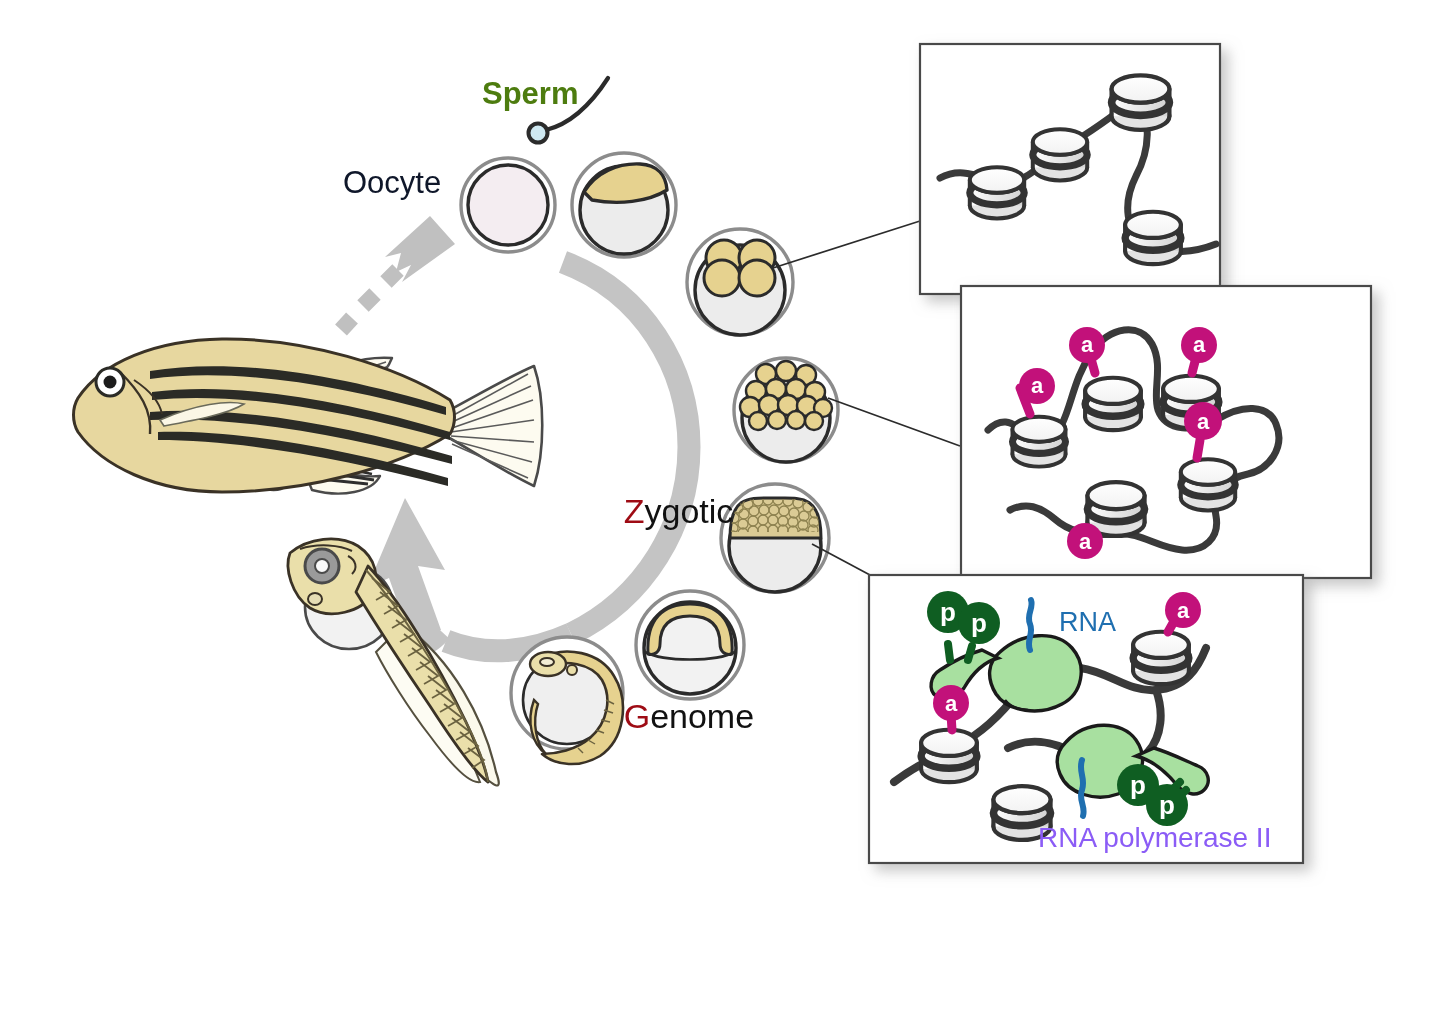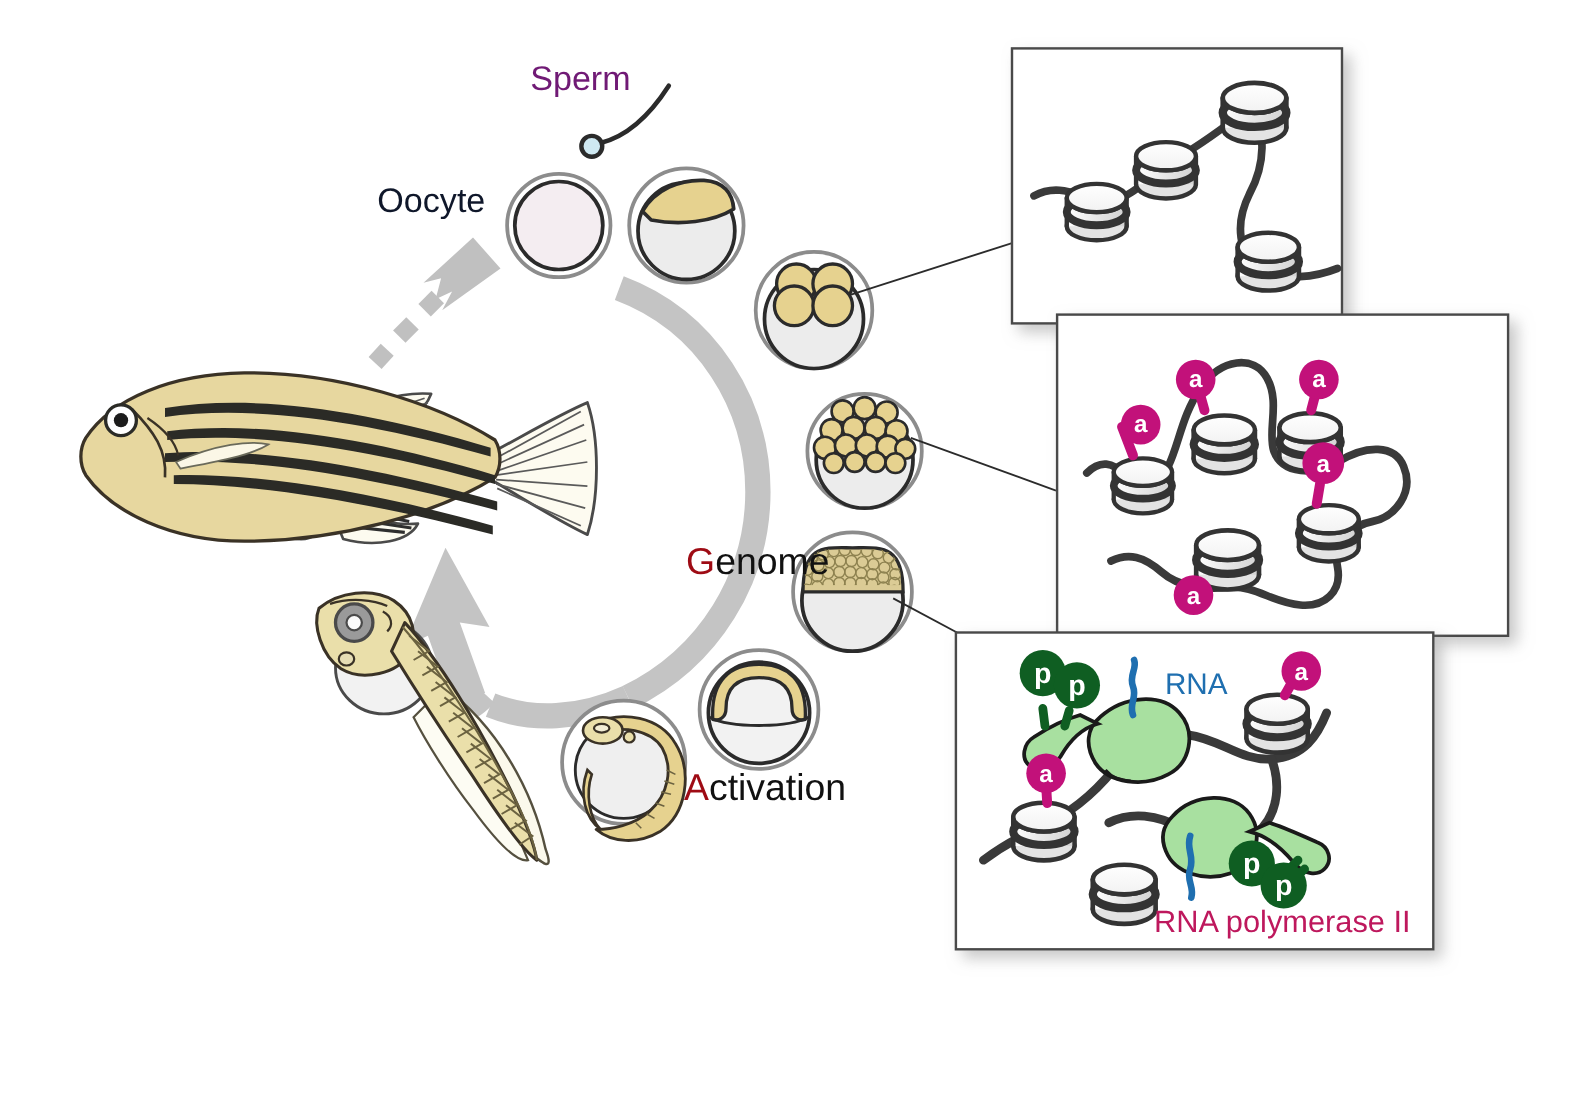--- a/index.html
+++ b/index.html
@@ -5,27 +5,27 @@
 <style>
   html,body{margin:0;padding:0;background:#ffffff;}
   body{
     font-family:"Liberation Sans","DejaVu Sans",sans-serif;
     width:1440px;height:1018px;overflow:hidden;position:relative;
   }
   #stage{position:relative;width:1440px;height:1018px;background:#fff;}
   svg.layer{position:absolute;left:0;top:0;width:1440px;height:1018px;}
   .txt{position:absolute;white-space:pre;}
   
-  #label-sperm{left:482px;top:54px;font-size:31px;color:#701a75;}
+  #label-sperm{left:482px;top:76px;font-size:31px;color:#4d7c0f;font-weight:bold;}
   #label-oocyte{left:343px;top:165px;font-size:31px;color:#0f172a;}
   #label-zga{left:567px;top:368px;font-size:34px;line-height:41px;color:#111;}
   #label-zga .accent{color:#9E0B14;}
   #label-histone{left:1229px;top:303px;font-size:28px;line-height:33px;color:#C2117A;}
   #label-rna{left:1035px;top:607px;font-size:27px;color:#1F6FB0;margin-left:24px;}
-  #label-polii{left:1038px;top:822px;font-size:28px;color:#be185d;margin-left:11px;}
+  #label-polii{left:1038px;top:822px;font-size:28px;color:#8b5cf6;}
 </style>
 </head>
 <body>
 
 <div id="stage">
 
   <svg class="layer" viewBox="0 0 1440 1018">
     <defs>
 
       <linearGradient id="nucFace" x1="0" y1="0" x2="0" y2="1">
@@ -454,25 +454,25 @@
       </g>
     </g>
   </svg>
 
   <div class="txt" id="label-sperm">Sperm</div>
 
   <div class="txt" id="label-oocyte">Oocyte</div>
 
   <div class="txt" id="label-zga">
     <div>
+      <span class="accent">Z</span><span>ygotic</span>
+    </div>
+    <div>
       <span class="accent">G</span><span>enome</span>
     </div>
-    <div>
-      <span class="accent">A</span><span>ctivation</span>
-    </div>
   </div>
 
 
   <div class="txt" id="label-rna">RNA</div>
 
   <div class="txt" id="label-polii">RNA polymerase II</div>
 
 </div>
 
 </body></html>

